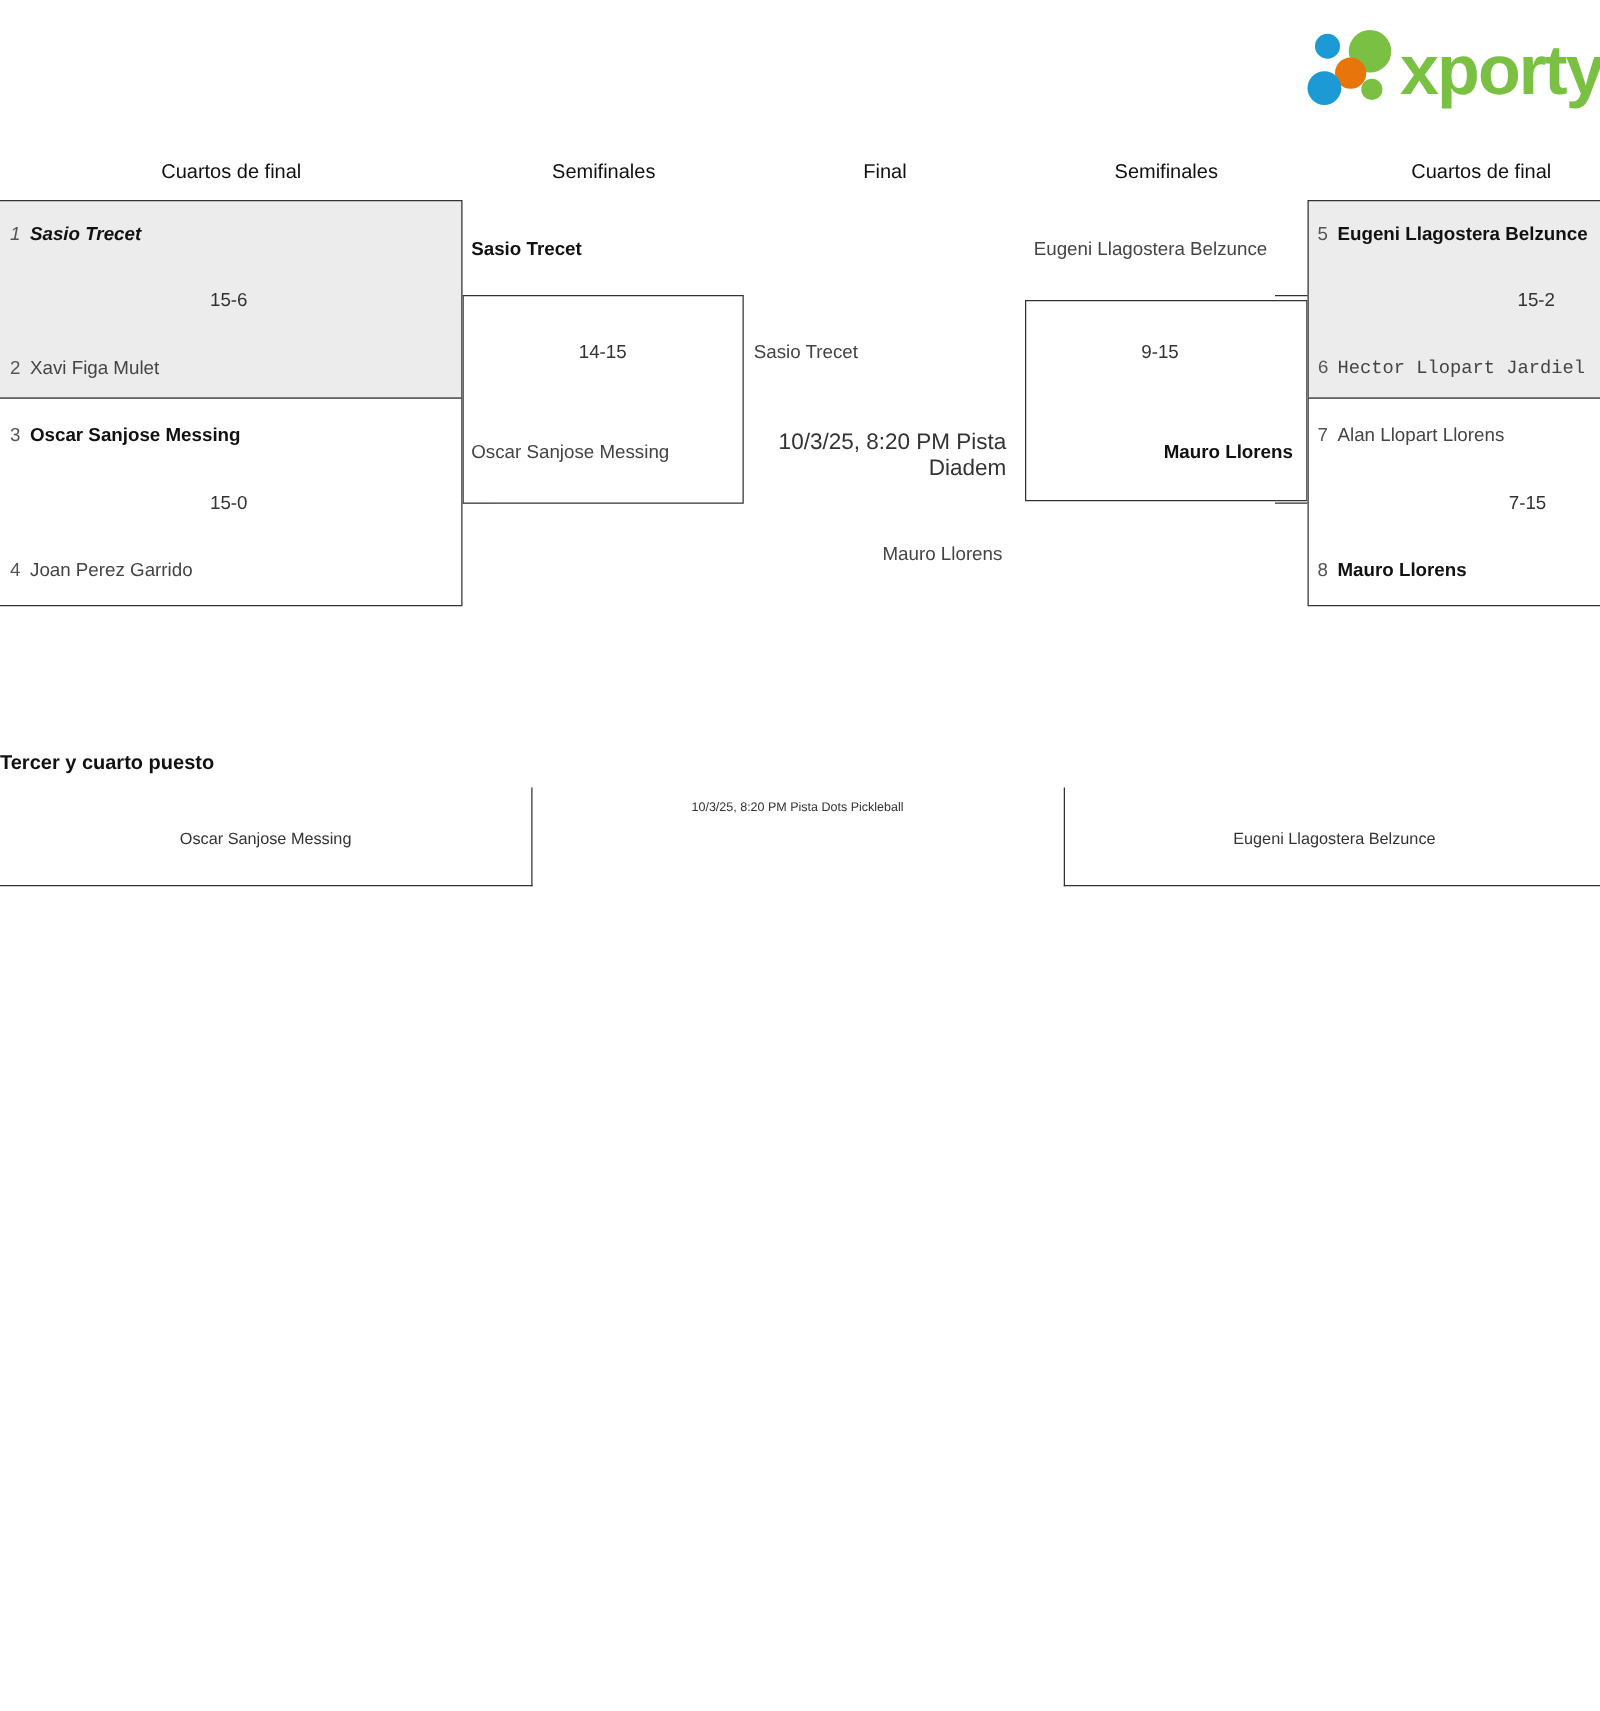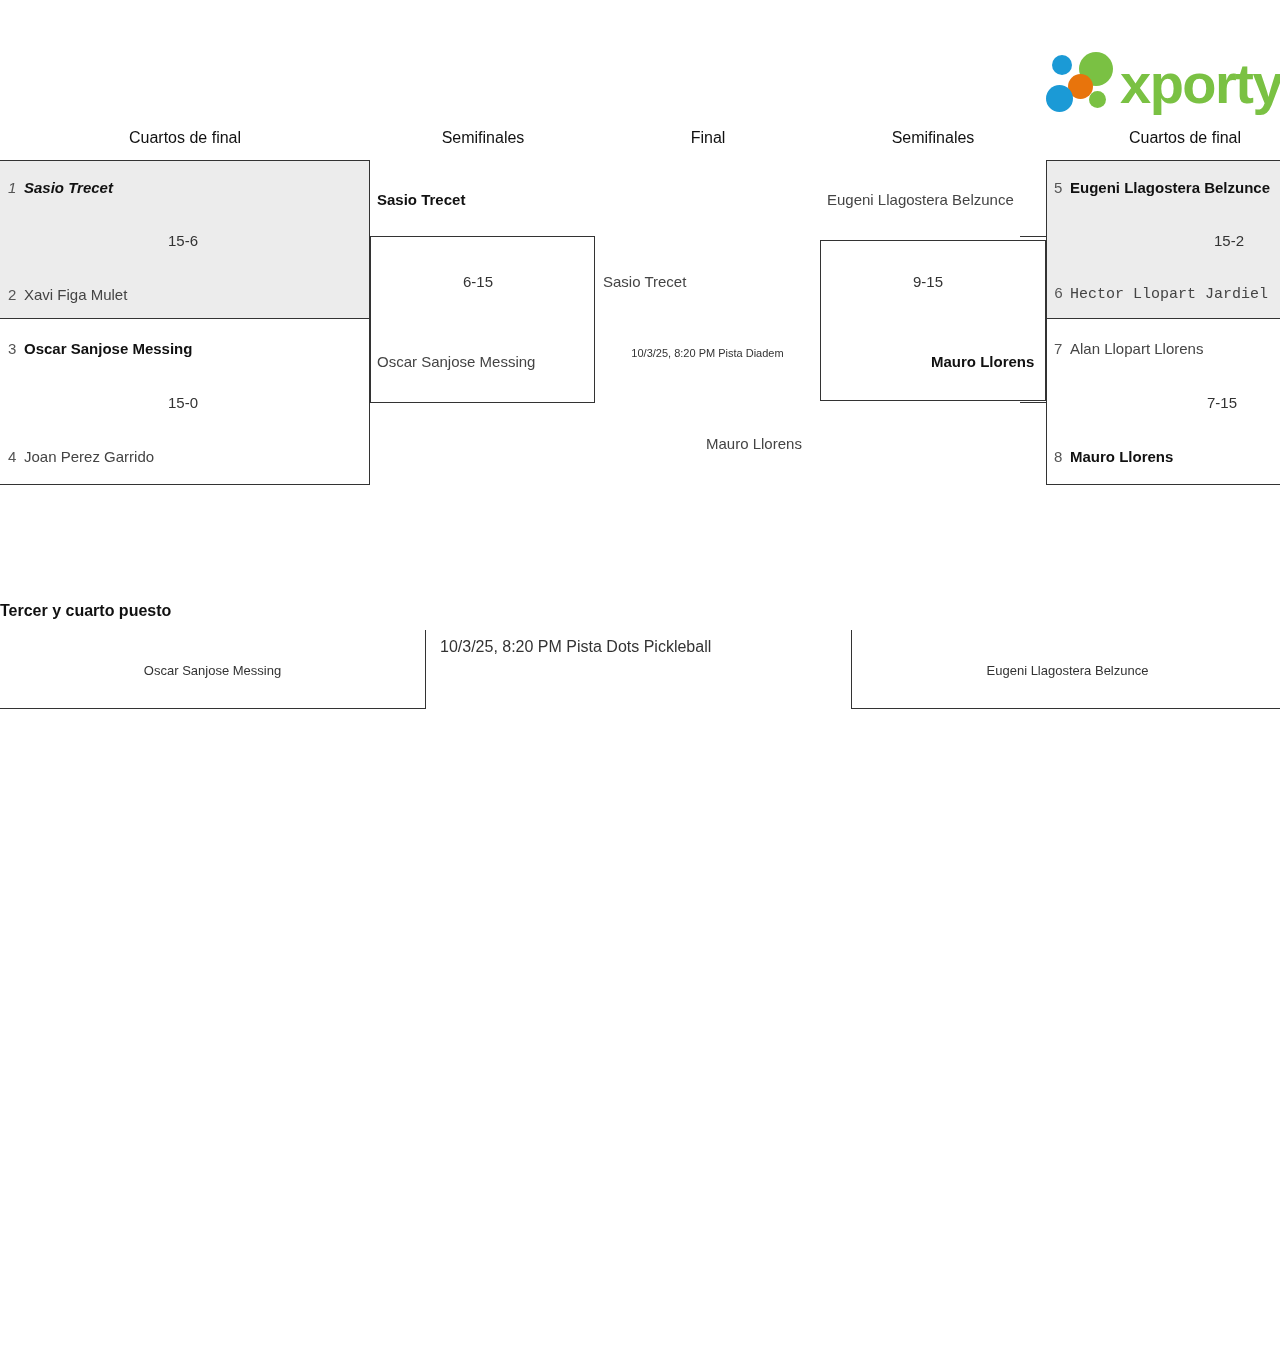--- a/index.html
+++ b/index.html
@@ -17,21 +17,21 @@
     position: absolute; left: 0; top: 0; width: 1280px; height: 112px;
   }
   .title {
     position: absolute; left: 0; top: 4px; width: 980px;
     font-size: 23px; line-height: 33px; font-weight: 400; color: #111;
     letter-spacing: -0.1px;
   }
   .title .line { display: block; white-space: pre; }
 
   
-  .logo { position: absolute; left: 1044px; top: 20px; width: 236px; height: 72px; margin-top: 28px; }
+  .logo { position: absolute; left: 1044px; top: 20px; width: 236px; height: 72px; }
   .logo-dots { position: absolute; left: 0; top: 4px; width: 86px; height: 64px; }
   .dot { position: absolute; border-radius: 50%; }
   .d1 { left: 8px;  top: 3px;  width: 20px; height: 20px; background: #1b9ad6; }
   .d2 { left: 35px; top: 0px;  width: 34px; height: 34px; background: #7ac143; }
   .d3 { left: 24px; top: 22px; width: 25px; height: 25px; background: #e8740c; }
   .d4 { left: 2px;  top: 33px; width: 27px; height: 27px; background: #1b9ad6; }
   .d5 { left: 45px; top: 39px; width: 17px; height: 17px; background: #7ac143; }
   .logo-word {
     position: absolute; left: 76px; top: 0px;
     font-size: 56px; line-height: 72px; font-weight: 700; color: #7ac143;
@@ -64,36 +64,36 @@
     white-space: nowrap;
   }
 
   .adv {
     position: absolute; font-size: 15px; line-height: 20px;
     color: #444; white-space: nowrap;
   }
   .adv.win { color: #111; font-weight: 700; }
 
   .meta {
-    position: absolute; font-size: 11px; line-height: 21px; color: #333;
-    text-align: center;
+    position: absolute; font-size: 18px; line-height: 21px; color: #333;
+    text-align: right;
   }
 
   
   .tp-title {
     position: absolute; left: 0; top: 600px;
     font-size: 16px; line-height: 21px; font-weight: 700; color: #111;
   }
   .tp-name {
     position: absolute; font-size: 13px; line-height: 18px; color: #333;
     text-align: center; white-space: nowrap;
   }
   .tp-meta {
-    position: absolute; font-size: 16px; line-height: 18px; color: #333;
-    text-align: left; white-space: nowrap;
+    position: absolute; font-size: 10px; line-height: 18px; color: #333;
+    text-align: center; white-space: nowrap;
   }
 </style>
 </head>
 <body>
 
 <div class="header">
 
   <div class="logo">
     <div class="logo-dots">
       <span class="dot d1"></span>
@@ -129,21 +129,21 @@
   </div>
   <div class="score" style="left:168px; top:393px;">15-0</div>
   <div class="slot" style="left:8px; top:447px;">
     <span class="seed">4</span><span class="pname">Joan Perez Garrido</span>
   </div>
 
   <div class="hline" style="left:370px; top:236px; width:26px;"></div>
   <div class="hline" style="left:370px; top:402px; width:26px;"></div>
   <div class="box" style="left:370px; top:236px; width:225px; height:167px;"></div>
   <div class="adv win" style="left:377px; top:190px;">Sasio Trecet</div>
-  <div class="score" style="left:463px; top:272px;">6-15</div>
+  <div class="score" style="left:463px; top:272px;">14-15</div>
   <div class="adv" style="left:377px; top:352px;">Oscar Sanjose Messing</div>
 
   <div class="adv" style="left:603px; top:272px;">Sasio Trecet</div>
   <div class="meta" style="left:610px; top:343px; width:195px;">
     <span>10/3/25, 8:20 PM Pista</span>
     <span>Diadem</span>
   </div>
   <div class="adv" style="left:706px; top:434px;">Mauro Llorens</div>
 
   <div class="box" style="left:820px; top:240px; width:226px; height:161px;"></div>

